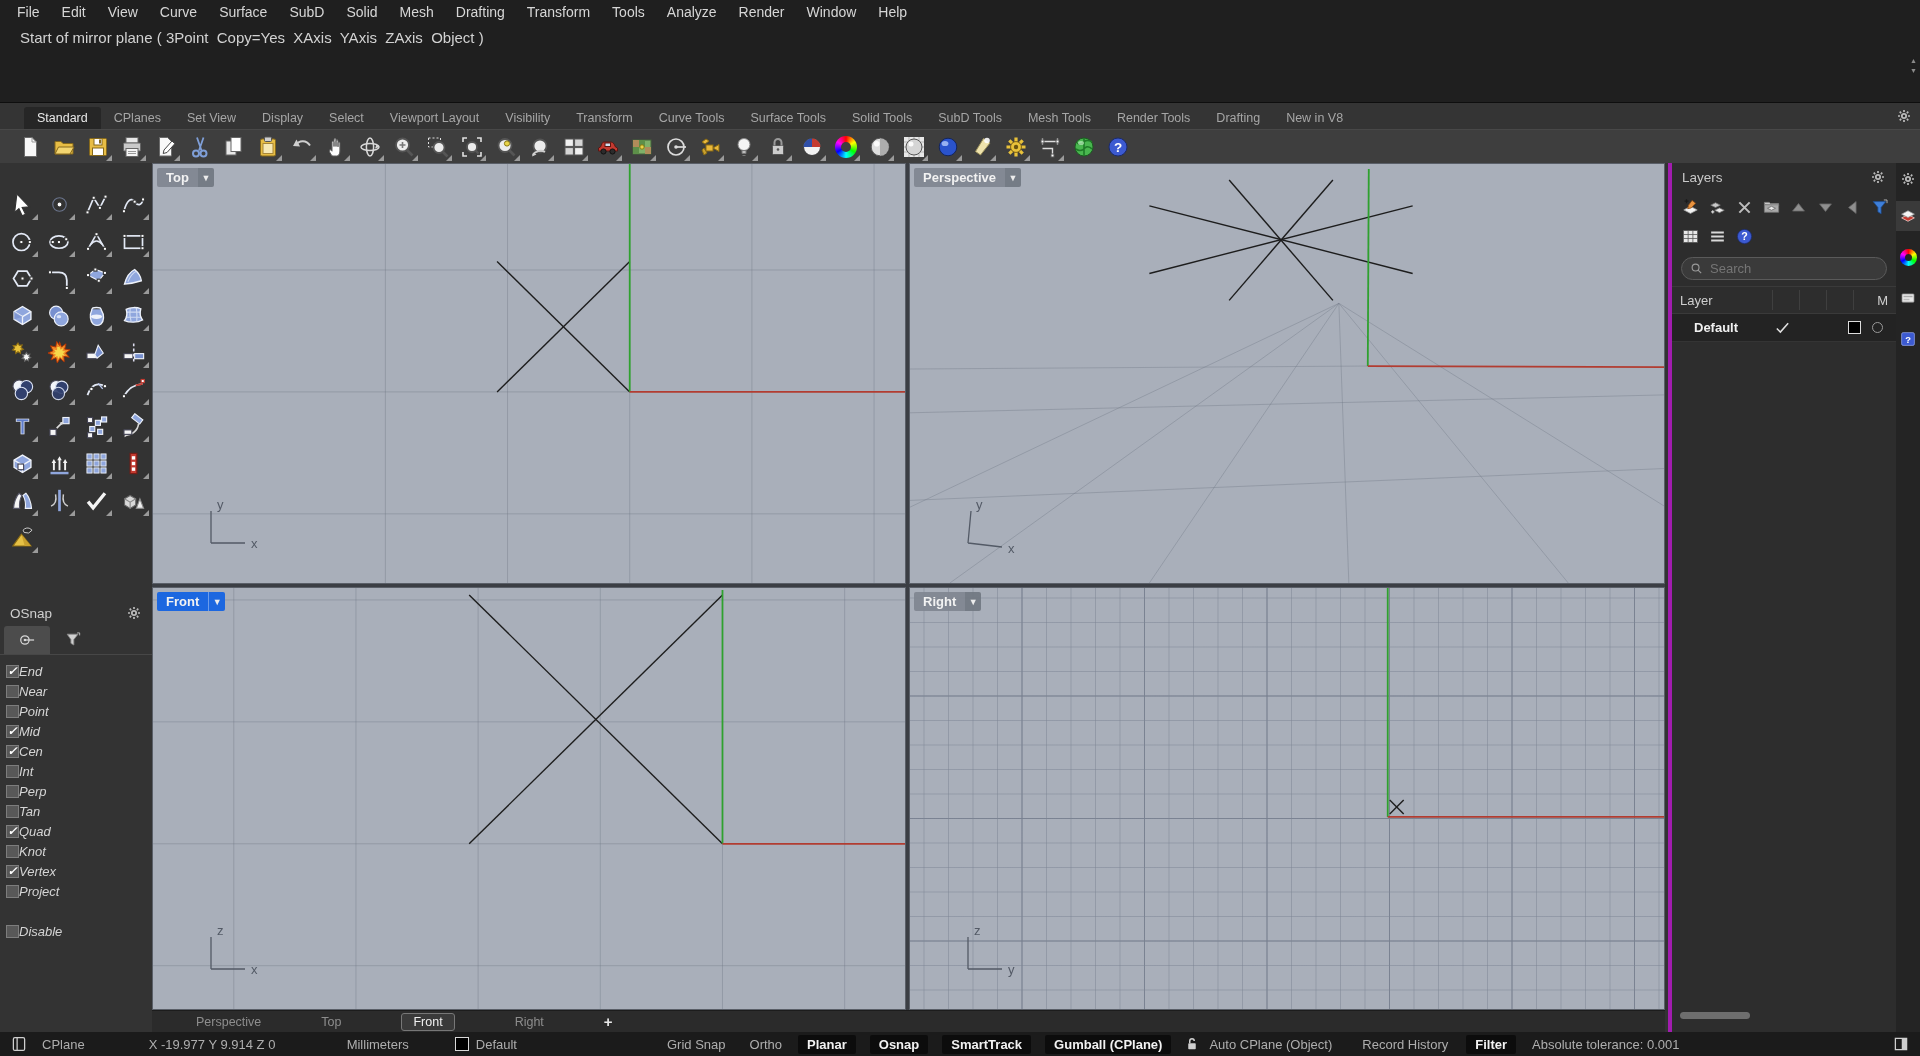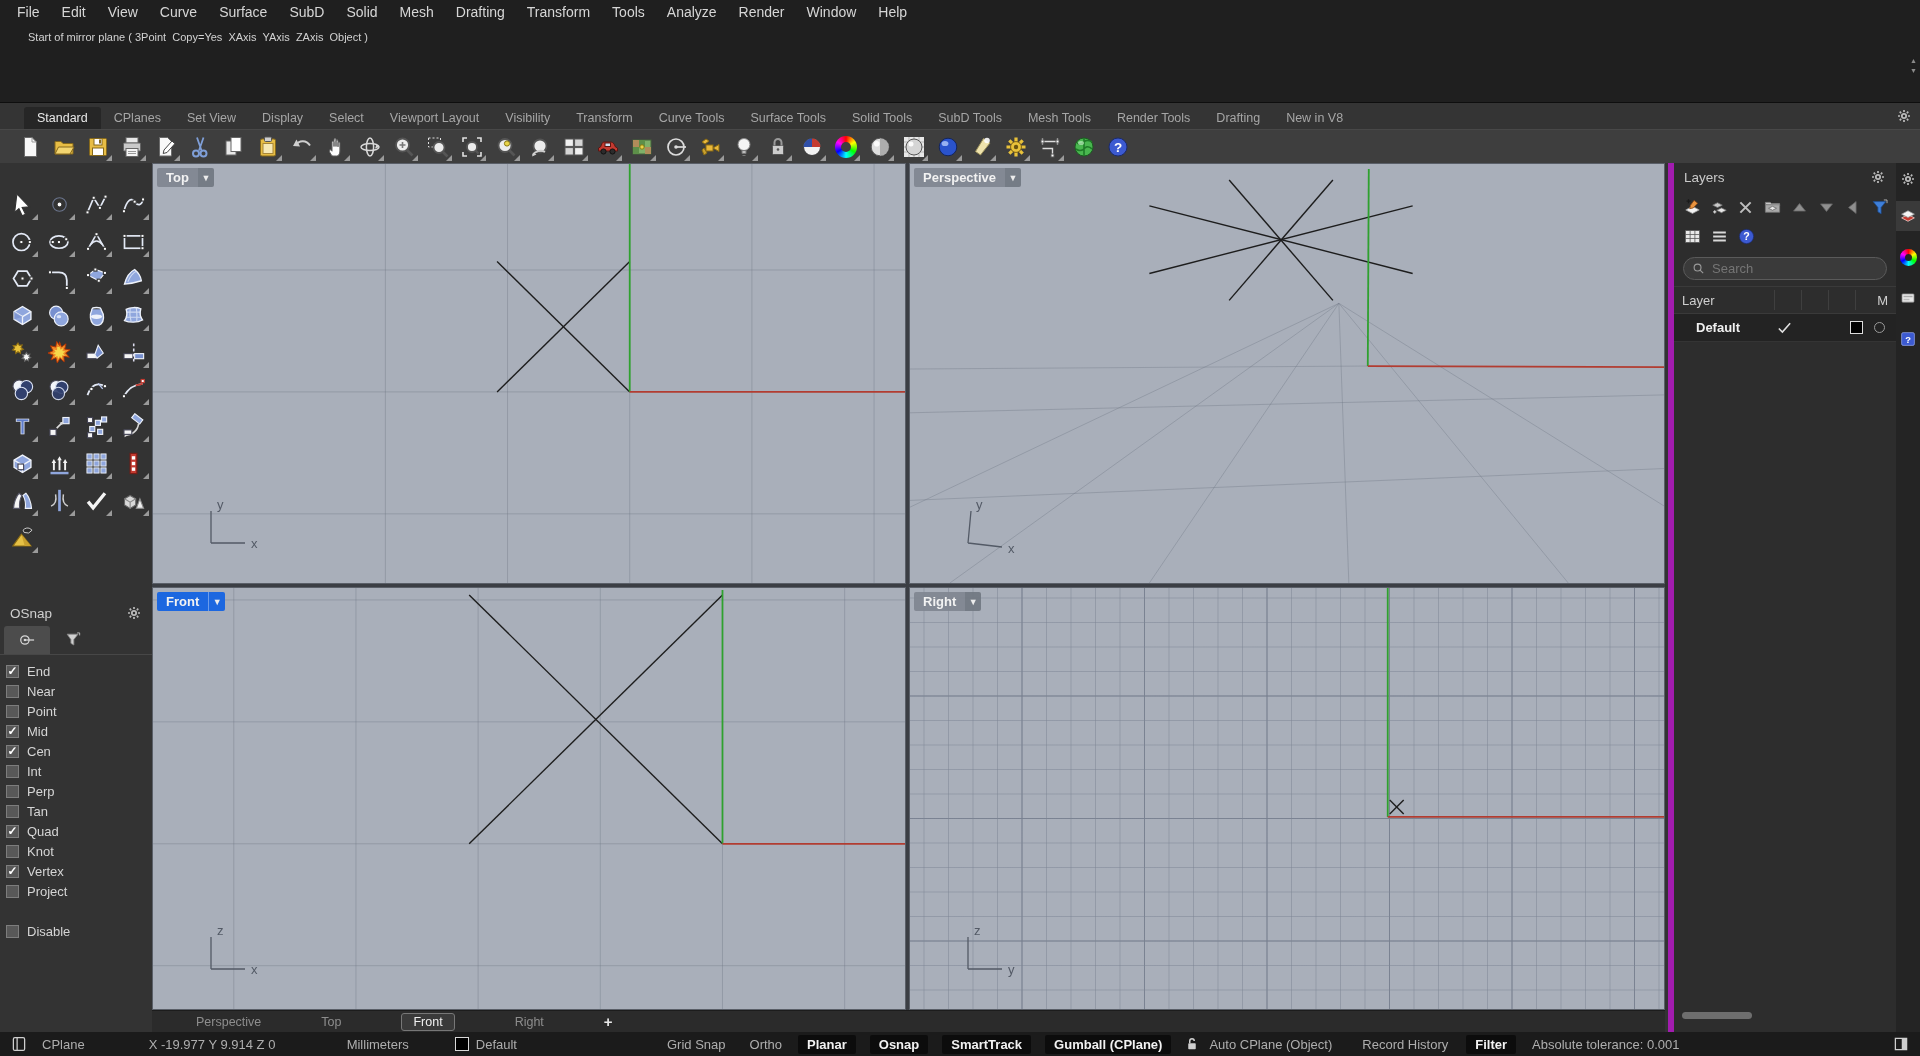--- a/index.html
+++ b/index.html
@@ -5,21 +5,21 @@
   html,body{margin:0;padding:0;background:#111;}
   #app{position:relative;width:1920px;height:1056px;overflow:hidden;
        font-family:"Liberation Sans",sans-serif;background:#333;user-select:none;}
   
   #menubar{position:absolute;top:0;left:0;width:1920px;height:25px;background:#1f1f1f;
            display:flex;align-items:center;padding-left:6px;box-sizing:border-box;}
   .menu-item{color:#d6d6d6;font-size:14px;padding:0 11px;line-height:25px;cursor:default;}
   
   #cmdarea{position:absolute;top:25px;left:0;width:1920px;height:78px;background:#1f1f1f;
            border-bottom:1px solid #0e0e0e;box-sizing:border-box;}
-  .cmd-line{height:25px;line-height:25px;padding-left:28px;color:#d2d2d2;font-size:11px;white-space:pre;}
+  .cmd-line{height:25px;line-height:25px;padding-left:20px;color:#d2d2d2;font-size:15px;white-space:pre;}
   .cmd-prompt-row{height:27px;line-height:27px;padding-left:12px;border-top:1px solid #0f0f0f;}
   .cmd-prompt{color:#efefef;font-weight:bold;font-size:13.5px;}
   .cmd-scroll{position:absolute;right:3px;top:32px;display:flex;flex-direction:column;gap:3px;
               color:#8a8a8a;font-size:7px;line-height:7px;}
   
   #tabbar{position:absolute;top:103px;left:0;width:1920px;height:26px;background:#343434;
           display:flex;align-items:flex-end;padding-left:24px;box-sizing:border-box;}
   #tabbar-items{display:flex;height:22px;}
   .ttab{color:#a6a6a6;font-size:12.5px;padding:0 13px;line-height:22px;cursor:default;}
   .ttab.active{background:#262626;color:#e9e9e9;border-radius:3px 3px 0 0;}
@@ -40,21 +40,21 @@
   
   #osnap{position:absolute;top:437px;left:0;right:0;}
   .os-header{height:26px;display:flex;align-items:center;padding:0 10px;}
   .os-title{flex:1;color:#cfcfcf;font-size:13.5px;}
   .os-header .ic{width:16px;height:16px;}
   .os-tabs{display:flex;height:28px;padding-left:4px;border-bottom:1px solid #474747;}
   .os-tab{width:46px;height:28px;display:flex;align-items:center;justify-content:center;}
   .os-tab .ic{width:20px;height:20px;}
   .os-tab.active{background:#4c4c4c;border-radius:3px 3px 0 0;}
   #osnap-list{padding:6px 0 0 6px;}
-  .os-row{height:20px;display:flex;align-items:center;gap:8px;}
+  .os-row{height:20px;display:flex;align-items:center;gap:0;font-style:italic;}
   .os-row.gap{margin-top:20px;}
   .cb{width:13px;height:13px;background:#585858;border:1px solid #7d7d7d;box-sizing:border-box;
       display:flex;align-items:center;justify-content:center;}
   .cb.on::after{content:"✓";color:#fff;font-size:12px;font-weight:bold;line-height:10px;}
   .os-label{color:#d5d5d5;font-size:13px;}
   
   #viewports{position:absolute;left:152px;top:163px;width:1513px;height:847px;background:#3b3e44;}
   .vp{position:absolute;background:#a9afba;box-sizing:border-box;border:1px solid #5a5f68;}
   .vp-top{left:0;top:0;width:754px;height:421px;}
   .vp-perspective{left:757px;top:0;width:756px;height:421px;}
@@ -71,21 +71,21 @@
   .vp-chip{position:absolute;top:4px;left:4px;display:flex;cursor:pointer;}
   .vp-chip .vp-label-text{background:rgba(128,134,144,.92);color:#f2f2f2;font-size:13px;font-weight:bold;
       padding:2px 9px;border-radius:2px 0 0 2px;}
   .vp-chip .vp-arrow{background:rgba(113,119,129,.92);color:#ececec;font-size:9px;width:16px;
       display:flex;align-items:center;justify-content:center;border-radius:0 2px 2px 0;}
   .vp.active-vp .vp-label-text{background:#1c67e0;}
   .vp.active-vp .vp-arrow{background:#1c67e0;border-left:1px solid rgba(255,255,255,.35);}
   .axis-icon{position:absolute;left:44px;bottom:28px;}
   
   #layers{position:absolute;left:1668px;top:163px;width:228px;height:869px;background:#2d2d2d;
-          box-sizing:border-box;border-left:6px solid #a21caf;color:#c9c9c9;}
+          box-sizing:border-box;border-left:4px solid #a21caf;color:#c9c9c9;}
   .lp-header{height:28px;display:flex;align-items:center;padding:0 10px;}
   .lp-title{flex:1;font-size:13.5px;color:#c9c9c9;}
   .lp-header .ic{width:16px;height:16px;}
   .lp-tools{display:flex;gap:6px;padding:6px 6px 2px 8px;}
   .lp-tools .lbtn{width:21px;height:21px;display:flex;align-items:center;justify-content:center;}
   .lp-tools .ic{width:19px;height:19px;}
   .lp-search{margin:8px 9px 6px 9px;position:relative;}
   .lp-search input{width:100%;height:23px;box-sizing:border-box;background:#3a3a3a;border:1px solid #5a5a5a;
       border-radius:12px;color:#ddd;font-size:13px;padding:0 8px 0 28px;outline:none;
       font-family:"Liberation Sans",sans-serif;}

